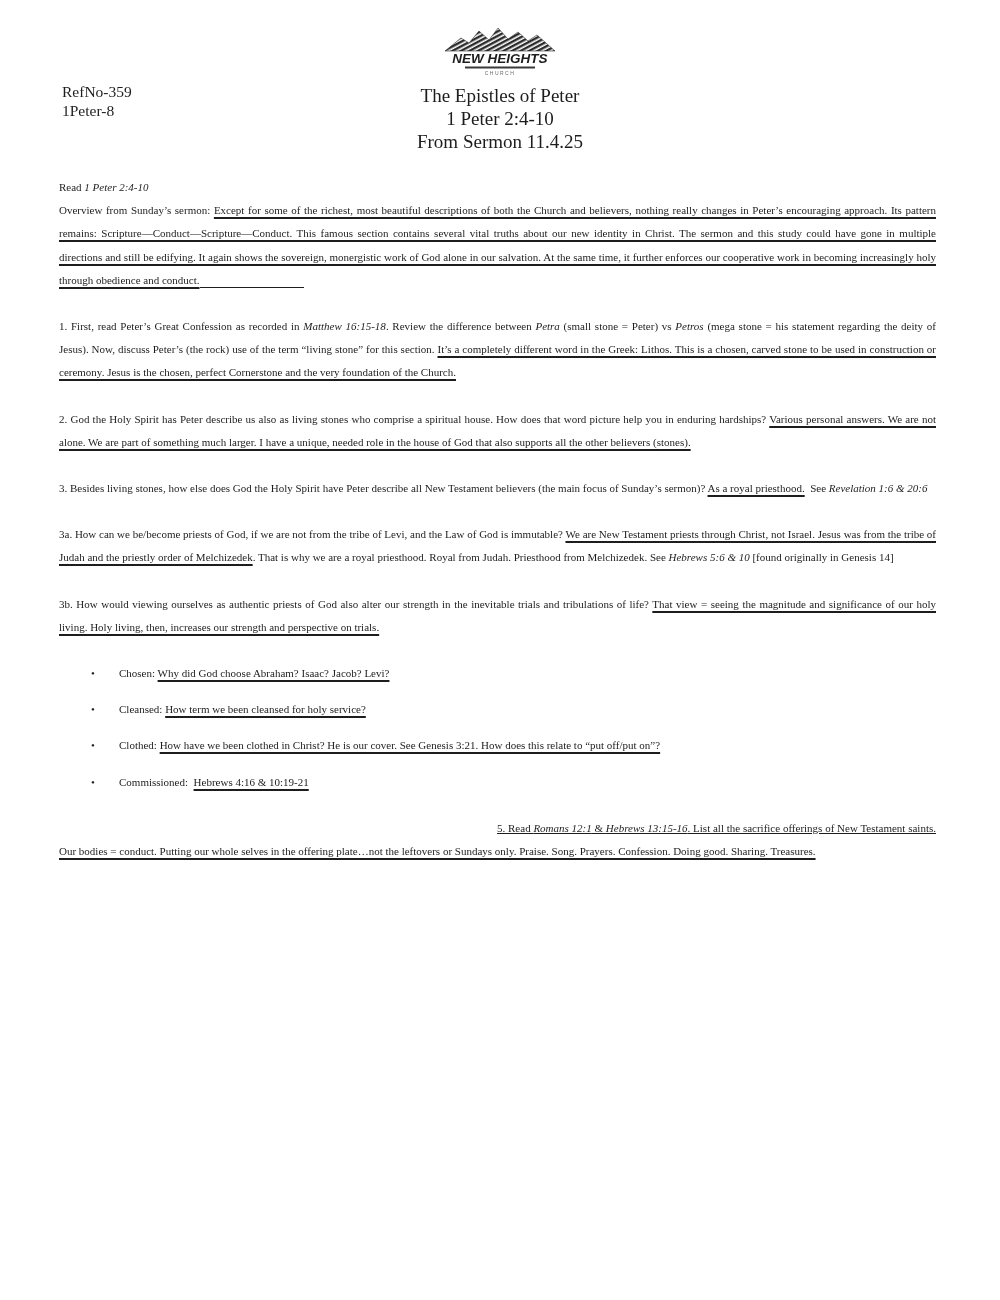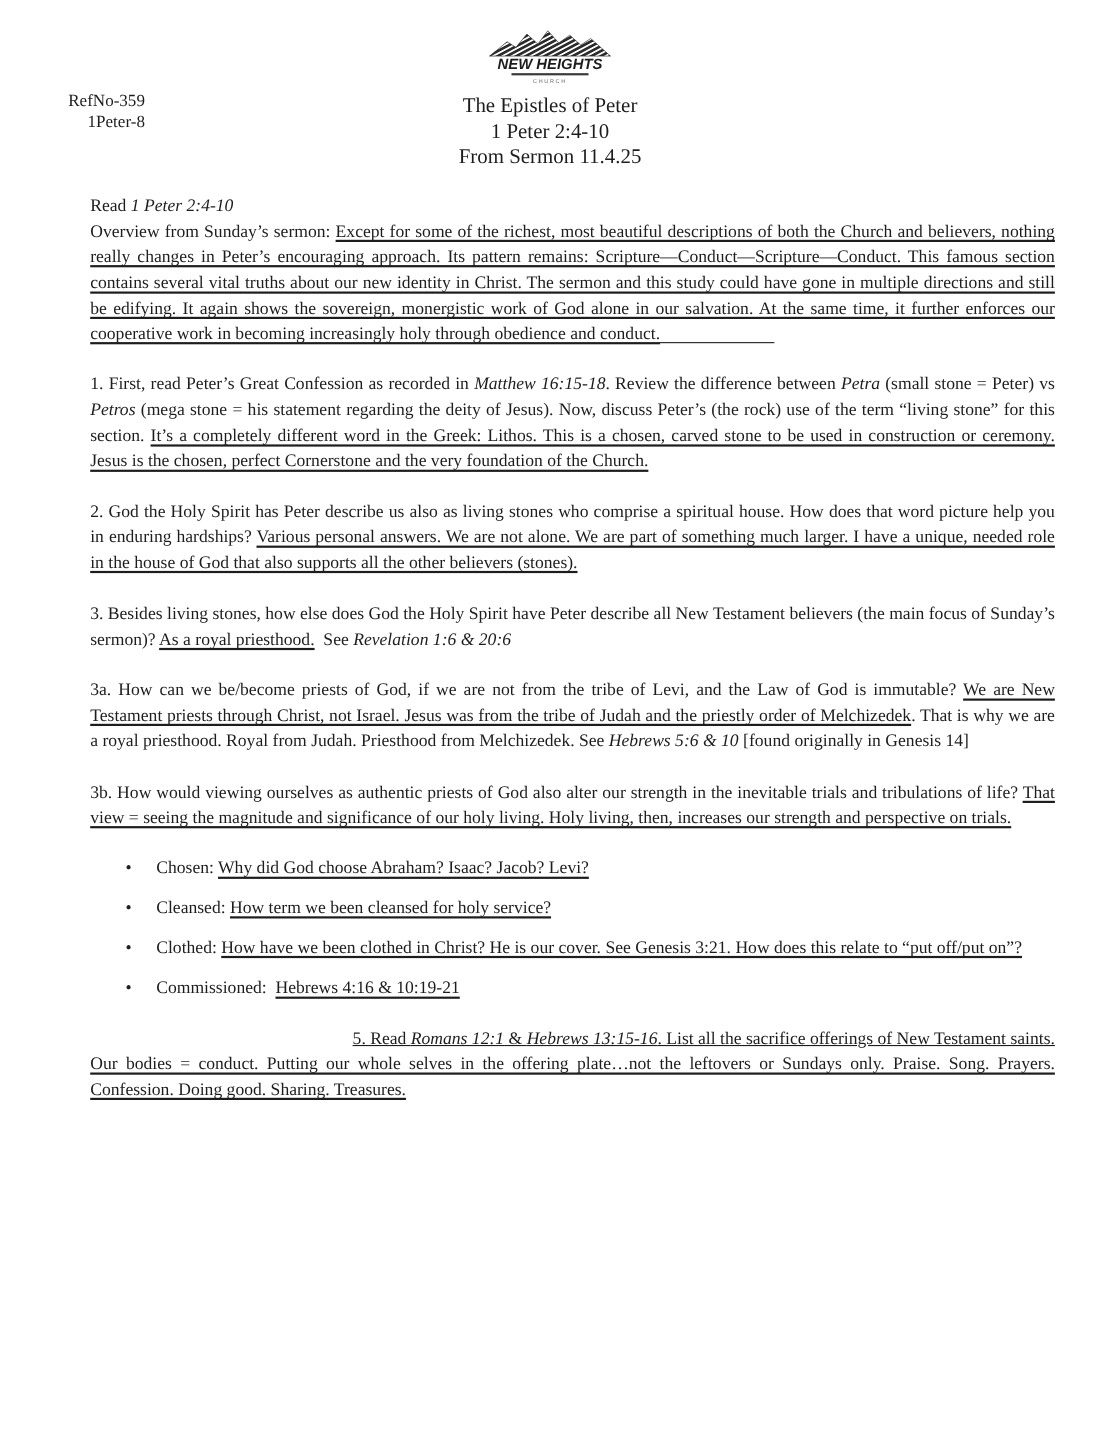--- a/index.html
+++ b/index.html
@@ -12,39 +12,39 @@
     font-family: "Liberation Serif", serif;
     overflow: hidden;
   }
   
   .refno {
     position: absolute;
     left: 62px;
     top: 83px;
     font-size: 15.5px;
     line-height: 18.5px;
-    text-align: right;
+    text-align: left;
   }
   
   .center-header {
     position: absolute;
     top: 24px;
     left: 0;
     width: 100%;
     text-align: center;
   }
   .logo-box { display: inline-block; margin-bottom: 2px; }
   .title-line { font-size: 19px; line-height: 23px; }
   
   .content {
     position: absolute;
-    left: 82px;
+    left: 59px;
     top: 176px;
     width: 877px;
-    font-size: 16px;
+    font-size: 11px;
     line-height: 23.2px;
     text-align: justify;
   }
   .content .block { margin: 0 0 23px 0; }
   .read-line { margin: 0; text-align: left; }
   .single-line { text-align: right; text-decoration: underline; }
   .i  { font-style: italic; }
   .u  { text-decoration: underline; text-decoration-thickness: 1.9px; text-underline-offset: 3px; text-decoration-skip-ink: none; }
   .iu { text-decoration: underline; text-decoration-thickness: 1.9px; text-underline-offset: 3px; text-decoration-skip-ink: none; }
   .ul-ext {

